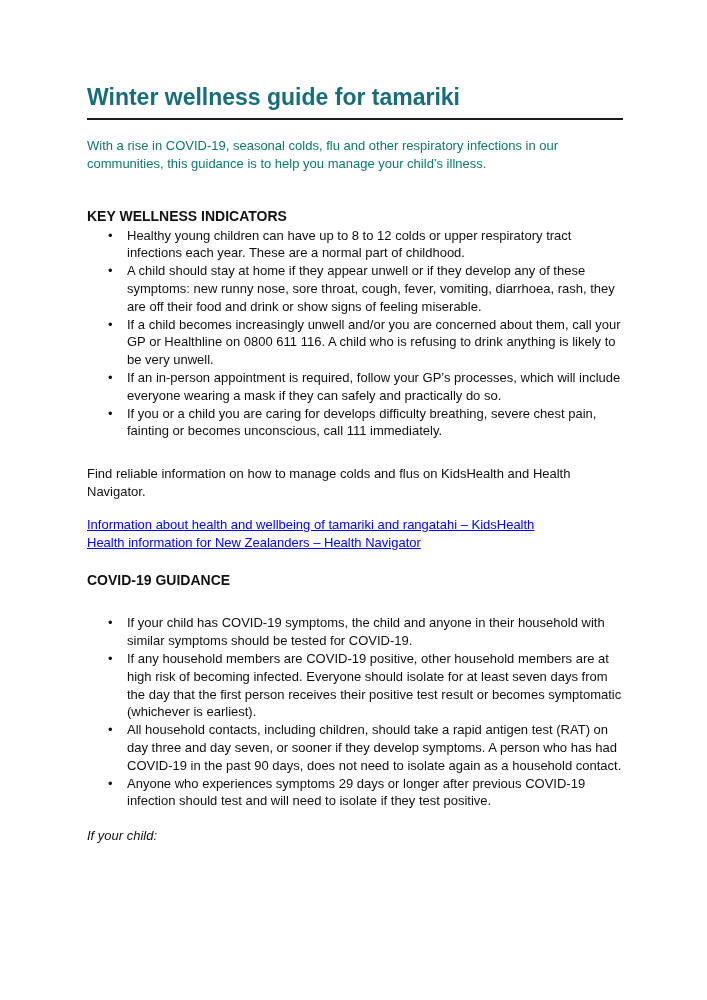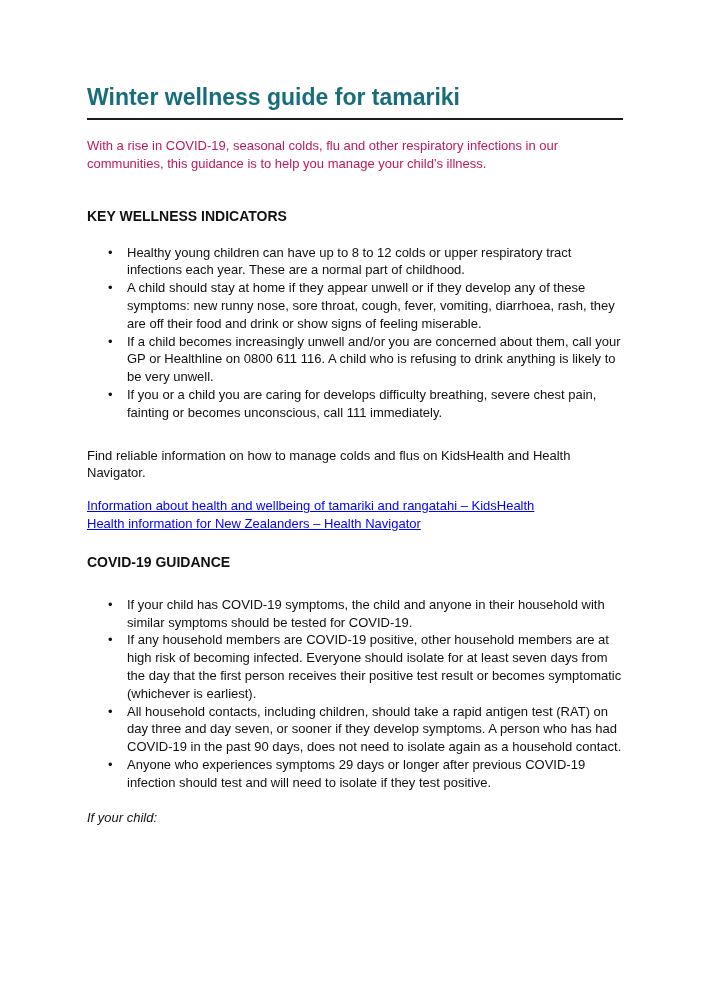--- a/index.html
+++ b/index.html
@@ -24,38 +24,38 @@
   .doc-title {
     font-size: 23px;
     line-height: 28px;
     font-weight: bold;
     color: var(--accent, #176E7A);
     padding-bottom: 7px;
     border-bottom: 2px solid #1c1c1c;
   }
   .intro {
     margin-top: 17px;
-    color: #be185d;
+    color: #0f766e;
   }
   .section-heading {
     font-size: 14px;
     line-height: 20px;
     font-weight: bold;
     color: #111111;
   }
   .section-heading.first {
     margin-top: 33px;
   }
   .section-heading.second {
     margin-top: 19px;
   }
   ul.bullets {
     list-style: none;
     padding-left: 40px;
-    margin-top: 18px;
+    margin-top: 1px;
   }
   ul.bullets.covid {
     margin-top: 24px;
   }
   ul.bullets li {
     position: relative;
     color: #111111;
   }
   ul.bullets li::before {
     content: "\2022";
@@ -90,20 +90,21 @@
   <h1 class="doc-title">Winter wellness guide for tamariki</h1>
 
   <p class="intro">With a rise in COVID-19, seasonal colds, flu and other respiratory infections in our communities, this guidance is to help you manage your child’s illness.</p>
 
   <h2 class="section-heading first">KEY WELLNESS INDICATORS</h2>
 
   <ul class="bullets">
       <li>Healthy young children can have up to 8 to 12 colds or upper respiratory tract infections each year. These are a normal part of childhood.</li>
       <li>A child should stay at home if they appear unwell or if they develop any of these symptoms: new runny nose, sore throat, cough, fever, vomiting, diarrhoea, rash, they are off their food and drink or show signs of feeling miserable.</li>
       <li>If a child becomes increasingly unwell and/or you are concerned about them, call your GP or Healthline on 0800 611 116. A child who is refusing to drink anything is likely to be very unwell.</li>
+      <li>If an in-person appointment is required, follow your GP’s processes, which will include everyone wearing a mask if they can safely and practically do so.</li>
       <li>If you or a child you are caring for develops difficulty breathing, severe chest pain, fainting or becomes unconscious, call 111 immediately.</li>
     </ul>
 
   <p class="para">Find reliable information on how to manage colds and flus on KidsHealth and Health Navigator.</p>
 
   <div class="links">
       <a class="doc-link" href="#">Information about health and wellbeing of tamariki and rangatahi – KidsHealth</a>
       <a class="doc-link" href="#">Health information for New Zealanders – Health Navigator</a>
     </div>
 

